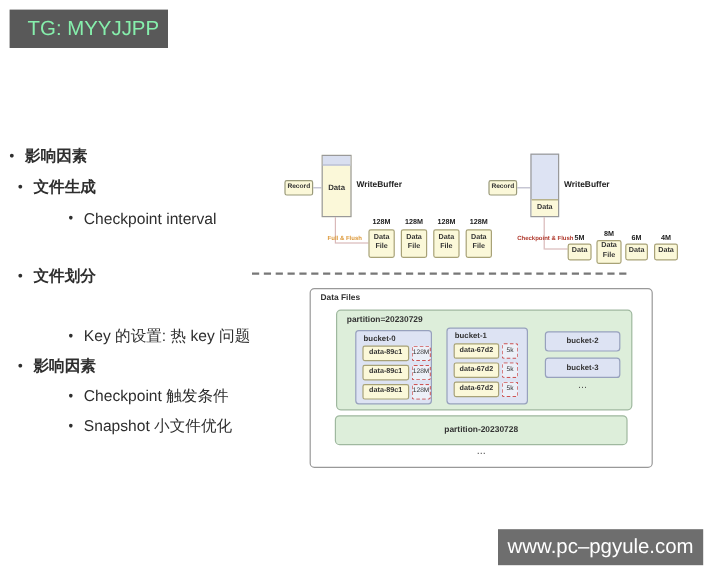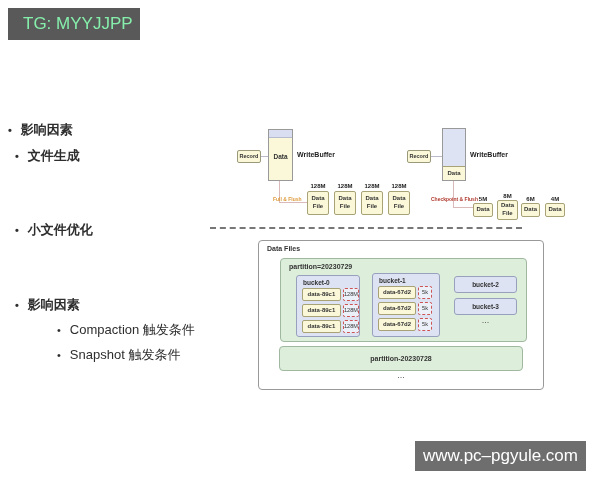--- a/index.html
+++ b/index.html
@@ -80,35 +80,43 @@
 
 
   <div class="abs oi bold l1" style="top:122px">
     <span class="blt"></span>
     <span>影响因素</span>
   </div>
   <div class="abs oi bold l2" style="top:148px">
     <span class="blt"></span>
     <span>文件生成</span>
   </div>
+  <div class="abs oi l3" style="top:174px">
+    <span class="blt"></span>
+    <span>Checkpoint interval</span>
+  </div>
   <div class="abs oi bold l2" style="top:222px">
     <span class="blt"></span>
-    <span>小文件优化</span>
+    <span>文件划分</span>
+  </div>
+  <div class="abs oi l3" style="top:272px">
+    <span class="blt"></span>
+    <span>Key 的设置: 热 key 问题</span>
   </div>
   <div class="abs oi bold l2" style="top:297px">
     <span class="blt"></span>
     <span>影响因素</span>
   </div>
   <div class="abs oi l3" style="top:322px">
     <span class="blt"></span>
-    <span>Compaction 触发条件</span>
+    <span>Checkpoint 触发条件</span>
   </div>
   <div class="abs oi l3" style="top:347px">
     <span class="blt"></span>
-    <span>Snapshot 触发条件</span>
+    <span>Snapshot 小文件优化</span>
   </div>
 
   <div class="abs record" style="left:237px;top:150px">Record</div>
   <div class="abs hconn" style="left:261px;top:156px;width:7px"></div>
   <div id="wb1" class="abs">
     <div class="hdr"></div>
     <div class="lbl">Data</div>
   </div>
   <div class="abs wblabel" style="left:297px;top:151px">WriteBuffer</div>
   <div class="abs conn" style="left:279px;top:181px;width:1px;height:22px"></div>

